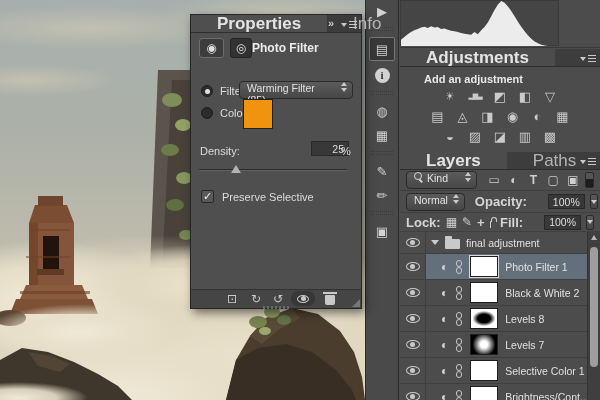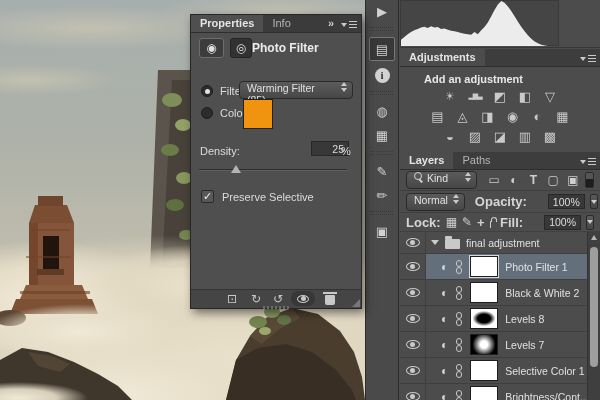--- a/index.html
+++ b/index.html
@@ -19,21 +19,21 @@
   .dock-item.active{background:#383838;border:1px solid #777;border-radius:2px;height:24px;}
   .dock-grip{width:22px;height:4px;border-top:1px dotted #3a3a3a;border-bottom:1px dotted #3a3a3a;margin:4px 0;}
   .dock-info{width:15px;height:15px;border-radius:50%;background:#d2d2d2;color:#333;
              font-size:11px;font-weight:bold;display:flex;align-items:center;justify-content:center;font-family:"Liberation Serif",serif;}
 
   
   .rightcol{position:absolute;left:400px;top:0;width:200px;height:400px;background:#4c4c4c;}
   .hist-panel{position:absolute;left:0;top:0;width:200px;height:48px;border-bottom:1px solid #383838;}
   .hist-box{position:absolute;left:0;top:0;width:159px;height:46px;background:#454545;border:1px solid #3a3a3a;}
   .tabbar{position:relative;height:18px;background:#3d3d3d;border-bottom:1px solid #2e2e2e;display:flex;align-items:stretch;}
-  .tab{padding:0 9px;line-height:17px;font-size:11px;color:#b5b5b5;cursor:pointer;}
+  .tab{padding:0 26px;line-height:17px;font-size:17px;color:#b5b5b5;cursor:pointer;}
   .tab.active{background:#4c4c4c;color:#e4e4e4;font-weight:bold;}
   .pmenu{position:absolute;right:4px;top:5px;width:16px;height:9px;cursor:pointer;}
   .pmenu::before{content:"";position:absolute;left:0;top:3px;border-left:3px solid transparent;border-right:3px solid transparent;border-top:4px solid #c9c9c9;}
   .pmenu::after{content:"";position:absolute;right:0;top:1px;width:8px;height:7px;
       background:repeating-linear-gradient(#c9c9c9 0 1px,transparent 1px 3px);}
   .adj-panel{position:absolute;left:0;top:49px;width:200px;height:103px;}
   .adj-head{font-weight:bold;color:#e8e8e8;font-size:11px;margin:6px 0 4px 24px;}
   .adj-row{display:flex;justify-content:center;gap:9px;margin:3px 0 6px 0;}
   .adj-ic{width:16px;height:14px;display:flex;align-items:center;justify-content:center;
           color:#cacaca;font-size:13px;cursor:pointer;}

